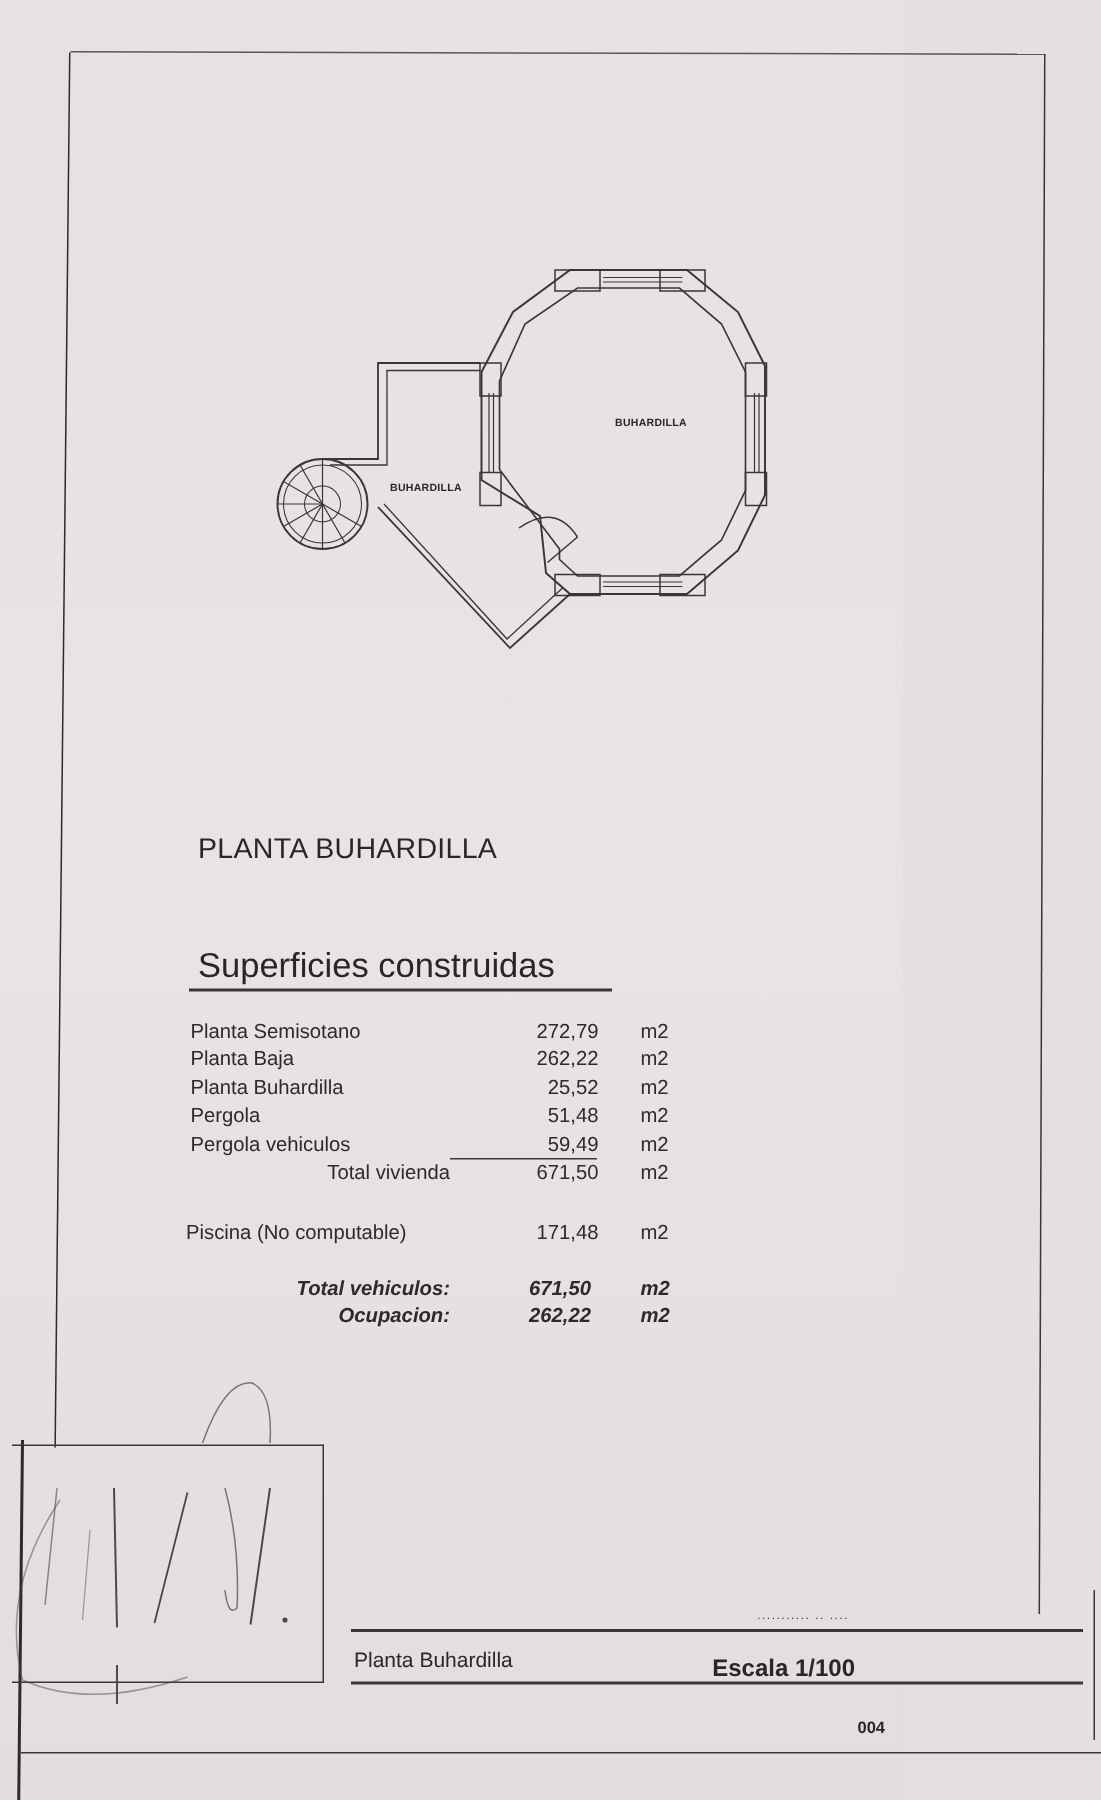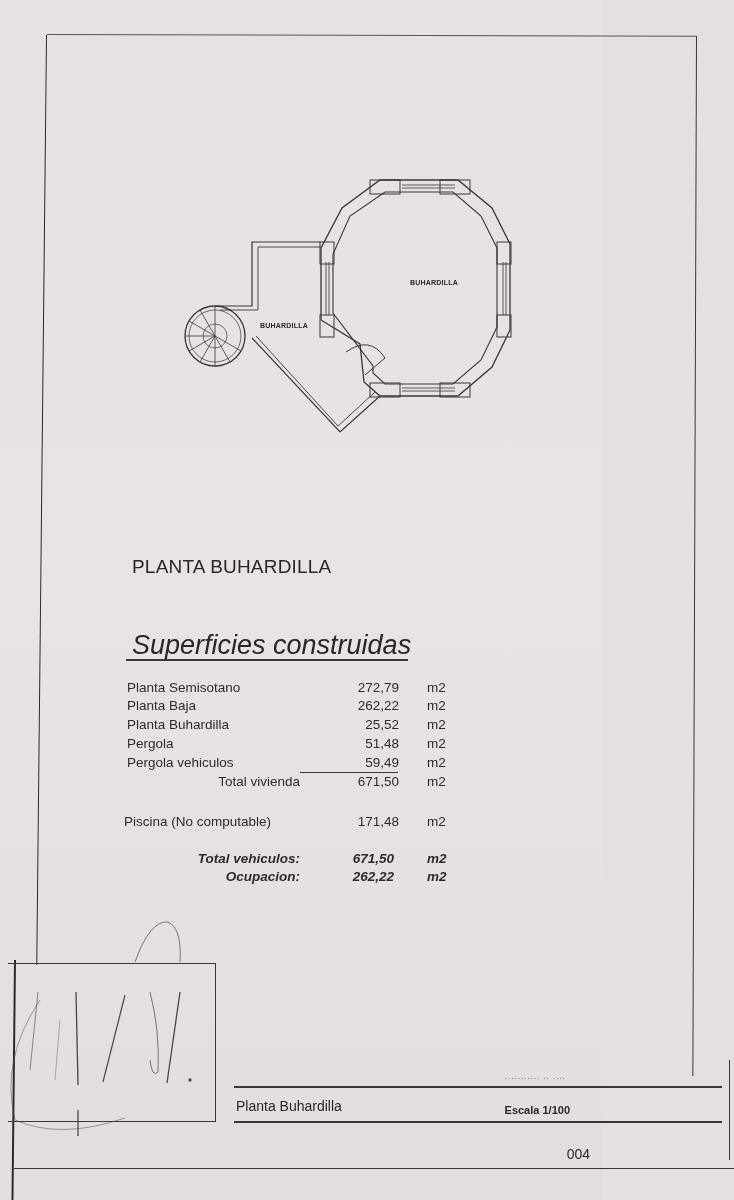--- a/index.html
+++ b/index.html
@@ -14,34 +14,34 @@
     background: linear-gradient(180deg, #e6e1e4 0%, #e8e3e6 50%, #e2dde0 100%);
   }
   .frame-top { position: absolute; left: 47px; top: 34px; width: 650px; height: 0; border-top: 1.6px solid #5a5557; transform: rotate(0.15deg); transform-origin: left; }
   .frame-left { position: absolute; left: 46px; top: 35px; width: 0; height: 930px; border-left: 1.8px solid #2e2a2c; transform: rotate(0.6deg); transform-origin: top; }
   .frame-left2 { position: absolute; left: 14px; top: 960px; width: 0; height: 240px; border-left: 2px solid #2e2a2c; transform: rotate(0.6deg); transform-origin: top; }
   .frame-right { position: absolute; left: 696px; top: 36px; width: 0; height: 1040px; border-left: 1.6px solid #3a3638; transform: rotate(0.2deg); transform-origin: top; }
   .frame-right2 { position: absolute; left: 729px; top: 1060px; width: 0; height: 100px; border-left: 1.6px solid #3a3638; }
   .plan { position: absolute; left: 170px; top: 170px; width: 380px; height: 280px; }
   .plan-label { position: absolute; font-size: 7px; font-weight: bold; letter-spacing: 0.2px; color: #2b2729; }
   .title-plan { position: absolute; left: 132px; top: 556px; font-size: 19px; color: #2a2628; letter-spacing: 0.2px; }
-  .sup-title { position: absolute; left: 132px; top: 630px; font-size: 27px; font-style: italic; color: #2a2628; }
+  .sup-title { position: absolute; left: 132px; top: 630px; font-size: 23px; color: #2a2628; }
   .sup-underline { position: absolute; left: 126px; top: 659px; width: 282px; border-top: 2px solid #3a3638; }
   .row { position: absolute; left: 0; width: 734px; font-size: 13.5px; color: #2e2a2c; }
   .row .lbl { position: absolute; left: 127px; }
   .row .val { position: absolute; right: 335px; text-align: left; }
   .row .unit { position: absolute; left: 403px; margin-left: 24px; }
   .total-line { position: absolute; left: 300px; top: 772px; width: 98px; border-top: 1.6px solid #3a3638; }
   .row .lbl-right { position: absolute; right: 434px; text-align: left; }
   .bold-it { font-weight: bold; font-style: italic; }
   .stamp-box { position: absolute; left: 8px; top: 963px; width: 207px; height: 157px; border: 1.8px solid #3a3638; border-left: none; }
   .foot-line { position: absolute; border-top: 2px solid #3a3638; }
   .foot-title { position: absolute; left: 236px; top: 1098px; font-size: 14px; color: #2a2628; }
-  .foot-scale { position: absolute; right: 32px; top: 1104px; font-size: 11px; font-weight: bold; color: #2a2628; }
-  .foot-num { position: absolute; right: 12px; top: 1146px; font-size: 14px; color: #2a2628; }
+  .foot-scale { position: absolute; right: 32px; top: 1104px; font-size: 16px; font-weight: bold; color: #2a2628; }
+  .foot-num { position: absolute; right: 12px; top: 1146px; font-size: 11px; color: #2a2628; font-weight: bold; }
   .foot-dash { position: absolute; right: 36px; top: 1072px; font-size: 8px; color: #3a3638; letter-spacing: 1px; }
 </style>
 </head>
 <body>
 
 <div class="sheet">
   <div class="frame-top"></div>
   <div class="frame-left"></div>
   <div class="frame-left2"></div>
   <div class="frame-right"></div>

